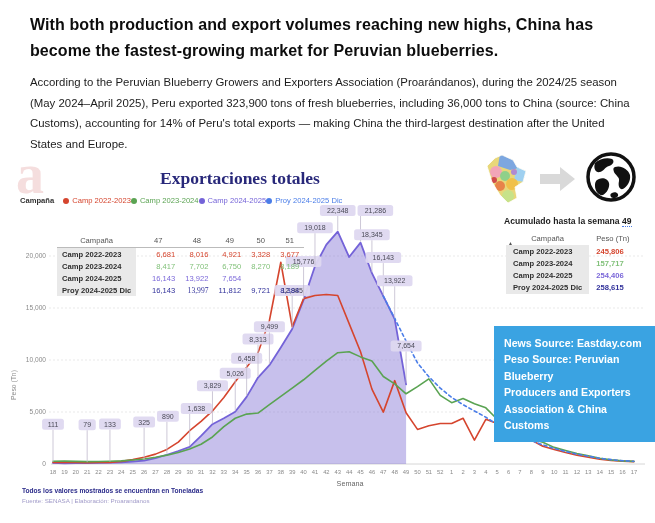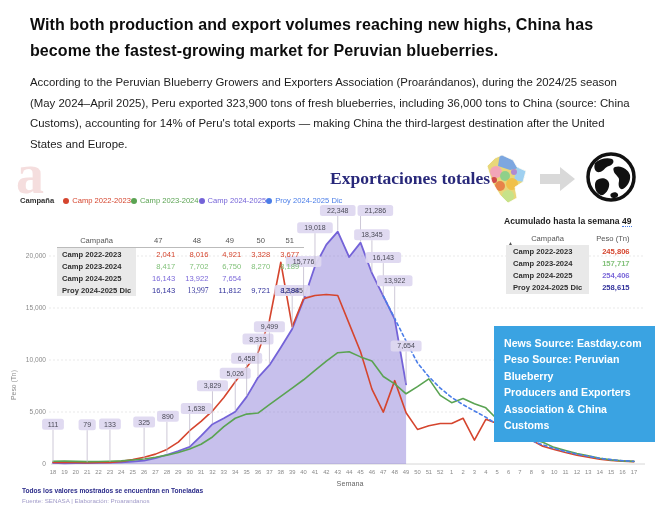--- a/index.html
+++ b/index.html
@@ -4,38 +4,38 @@
 <style>
   html,body{margin:0;padding:0;}
   body{width:655px;height:523px;background:#ffffff;font-family:"Liberation Sans",sans-serif;position:relative;overflow:hidden;}
   .page{position:absolute;inset:0;}
   .header{position:absolute;left:30px;top:12px;width:600px;}
   .headline{font-size:16px;font-weight:bold;color:#0d0d0d;line-height:1.65;letter-spacing:.1px;}
   .paragraph{margin-top:7px;font-size:11.4px;color:#1c1c1c;line-height:1.82;}
   .chart-wrap{position:absolute;left:0;top:148px;width:655px;height:375px;}
   #chart-svg{position:absolute;left:0;top:-148px;}
   .logo{position:absolute;left:16px;top:-2px;font-family:"Liberation Serif",serif;font-weight:bold;font-size:56px;color:#f5dede;line-height:1;}
-  .chart-title{position:absolute;left:160px;top:20px;width:330px;text-align:right;font-family:"Liberation Serif",serif;font-weight:bold;font-size:17.5px;color:#28287a;}
+  .chart-title{position:absolute;left:160px;top:20px;width:330px;text-align:left;font-family:"Liberation Serif",serif;font-weight:bold;font-size:17.5px;color:#28287a;}
   .legend{position:absolute;left:20px;top:48px;font-size:7.6px;color:#444;display:flex;align-items:center;gap:9px;white-space:nowrap;}
   .legend-title{font-weight:bold;color:#333;}
   .legend-item{display:inline-flex;align-items:center;gap:3px;}
   .legend-dot{width:6px;height:6px;border-radius:50%;display:inline-block;}
   table{border-collapse:collapse;}
   .wk-table{position:absolute;left:57px;top:86px;font-size:7.6px;}
   .wk-table th{font-weight:normal;color:#555;padding:2px 5px;border-bottom:1px solid #bbb;text-align:center;}
   .wk-table th:first-child{text-align:center;}
   .wk-table td{padding:1.5px 5px;text-align:right;white-space:nowrap;}
   .wk-table td.lbl{background:#e9e9e9;color:#2e2e2e;font-weight:bold;text-align:left;}
   .accum-title{position:absolute;left:504px;top:68px;font-size:8.6px;font-weight:bold;color:#1d1d1d;white-space:nowrap;}
   .accum-week{color:#1d1d1d;border-bottom:1.5px dotted #4a7de8;cursor:pointer;}
   .accum-table{position:absolute;left:506px;top:84px;font-size:7.6px;}
   .accum-table th{font-weight:normal;color:#555;padding:2px 7px;text-align:center;}
   .accum-table td{padding:1.6px 7px;white-space:nowrap;}
   .accum-table td.lbl{background:#e9e9e9;color:#2e2e2e;font-weight:bold;text-align:left;}
-  .accum-table td.val{text-align:right;font-weight:bold;}
+  .accum-table td.val{font-weight:bold;}
   .sort-caret{position:absolute;left:508px;top:92px;font-size:5px;color:#555;}
   .peru-map{position:absolute;left:486px;top:6px;}
   .arrow{position:absolute;left:540px;top:18px;}
   .globe{position:absolute;left:585px;top:3px;}
   .news-box{position:absolute;left:494px;top:178px;width:150px;background:#3aa3e2;color:#fff;font-weight:bold;font-size:10.6px;line-height:1.55;padding:9px 8px 9px 10px;}
   .foot1{position:absolute;left:22px;top:339px;font-size:6.6px;font-weight:bold;color:#2b2b8a;}
   .foot2{position:absolute;left:22px;top:349px;font-size:6.2px;color:#a09ac8;}
 </style>
 </head>
 <body>
@@ -207,21 +207,21 @@
             <th>47</th>
             <th>48</th>
             <th>49</th>
             <th>50</th>
             <th>51</th>
           </tr>
         </thead>
       <tbody id="wk-body">
           <tr>
             <td class="lbl">Camp 2022-2023</td>
-            <td style="color: rgb(213, 69, 46);">2,041</td>
+            <td style="color: rgb(213, 69, 46);">6,681</td>
             <td style="color: rgb(213, 69, 46);">8,016</td>
             <td style="color: rgb(213, 69, 46);">4,921</td>
             <td style="color: rgb(213, 69, 46);">3,328</td>
             <td style="color: rgb(213, 69, 46);">3,677</td>
           </tr>
           <tr>
             <td class="lbl">Camp 2023-2024</td>
             <td style="color: rgb(130, 193, 122); padding-left: 20px;">8,417</td>
             <td style="color: rgb(130, 193, 122);">7,702</td>
             <td style="color: rgb(130, 193, 122);">6,750</td>

